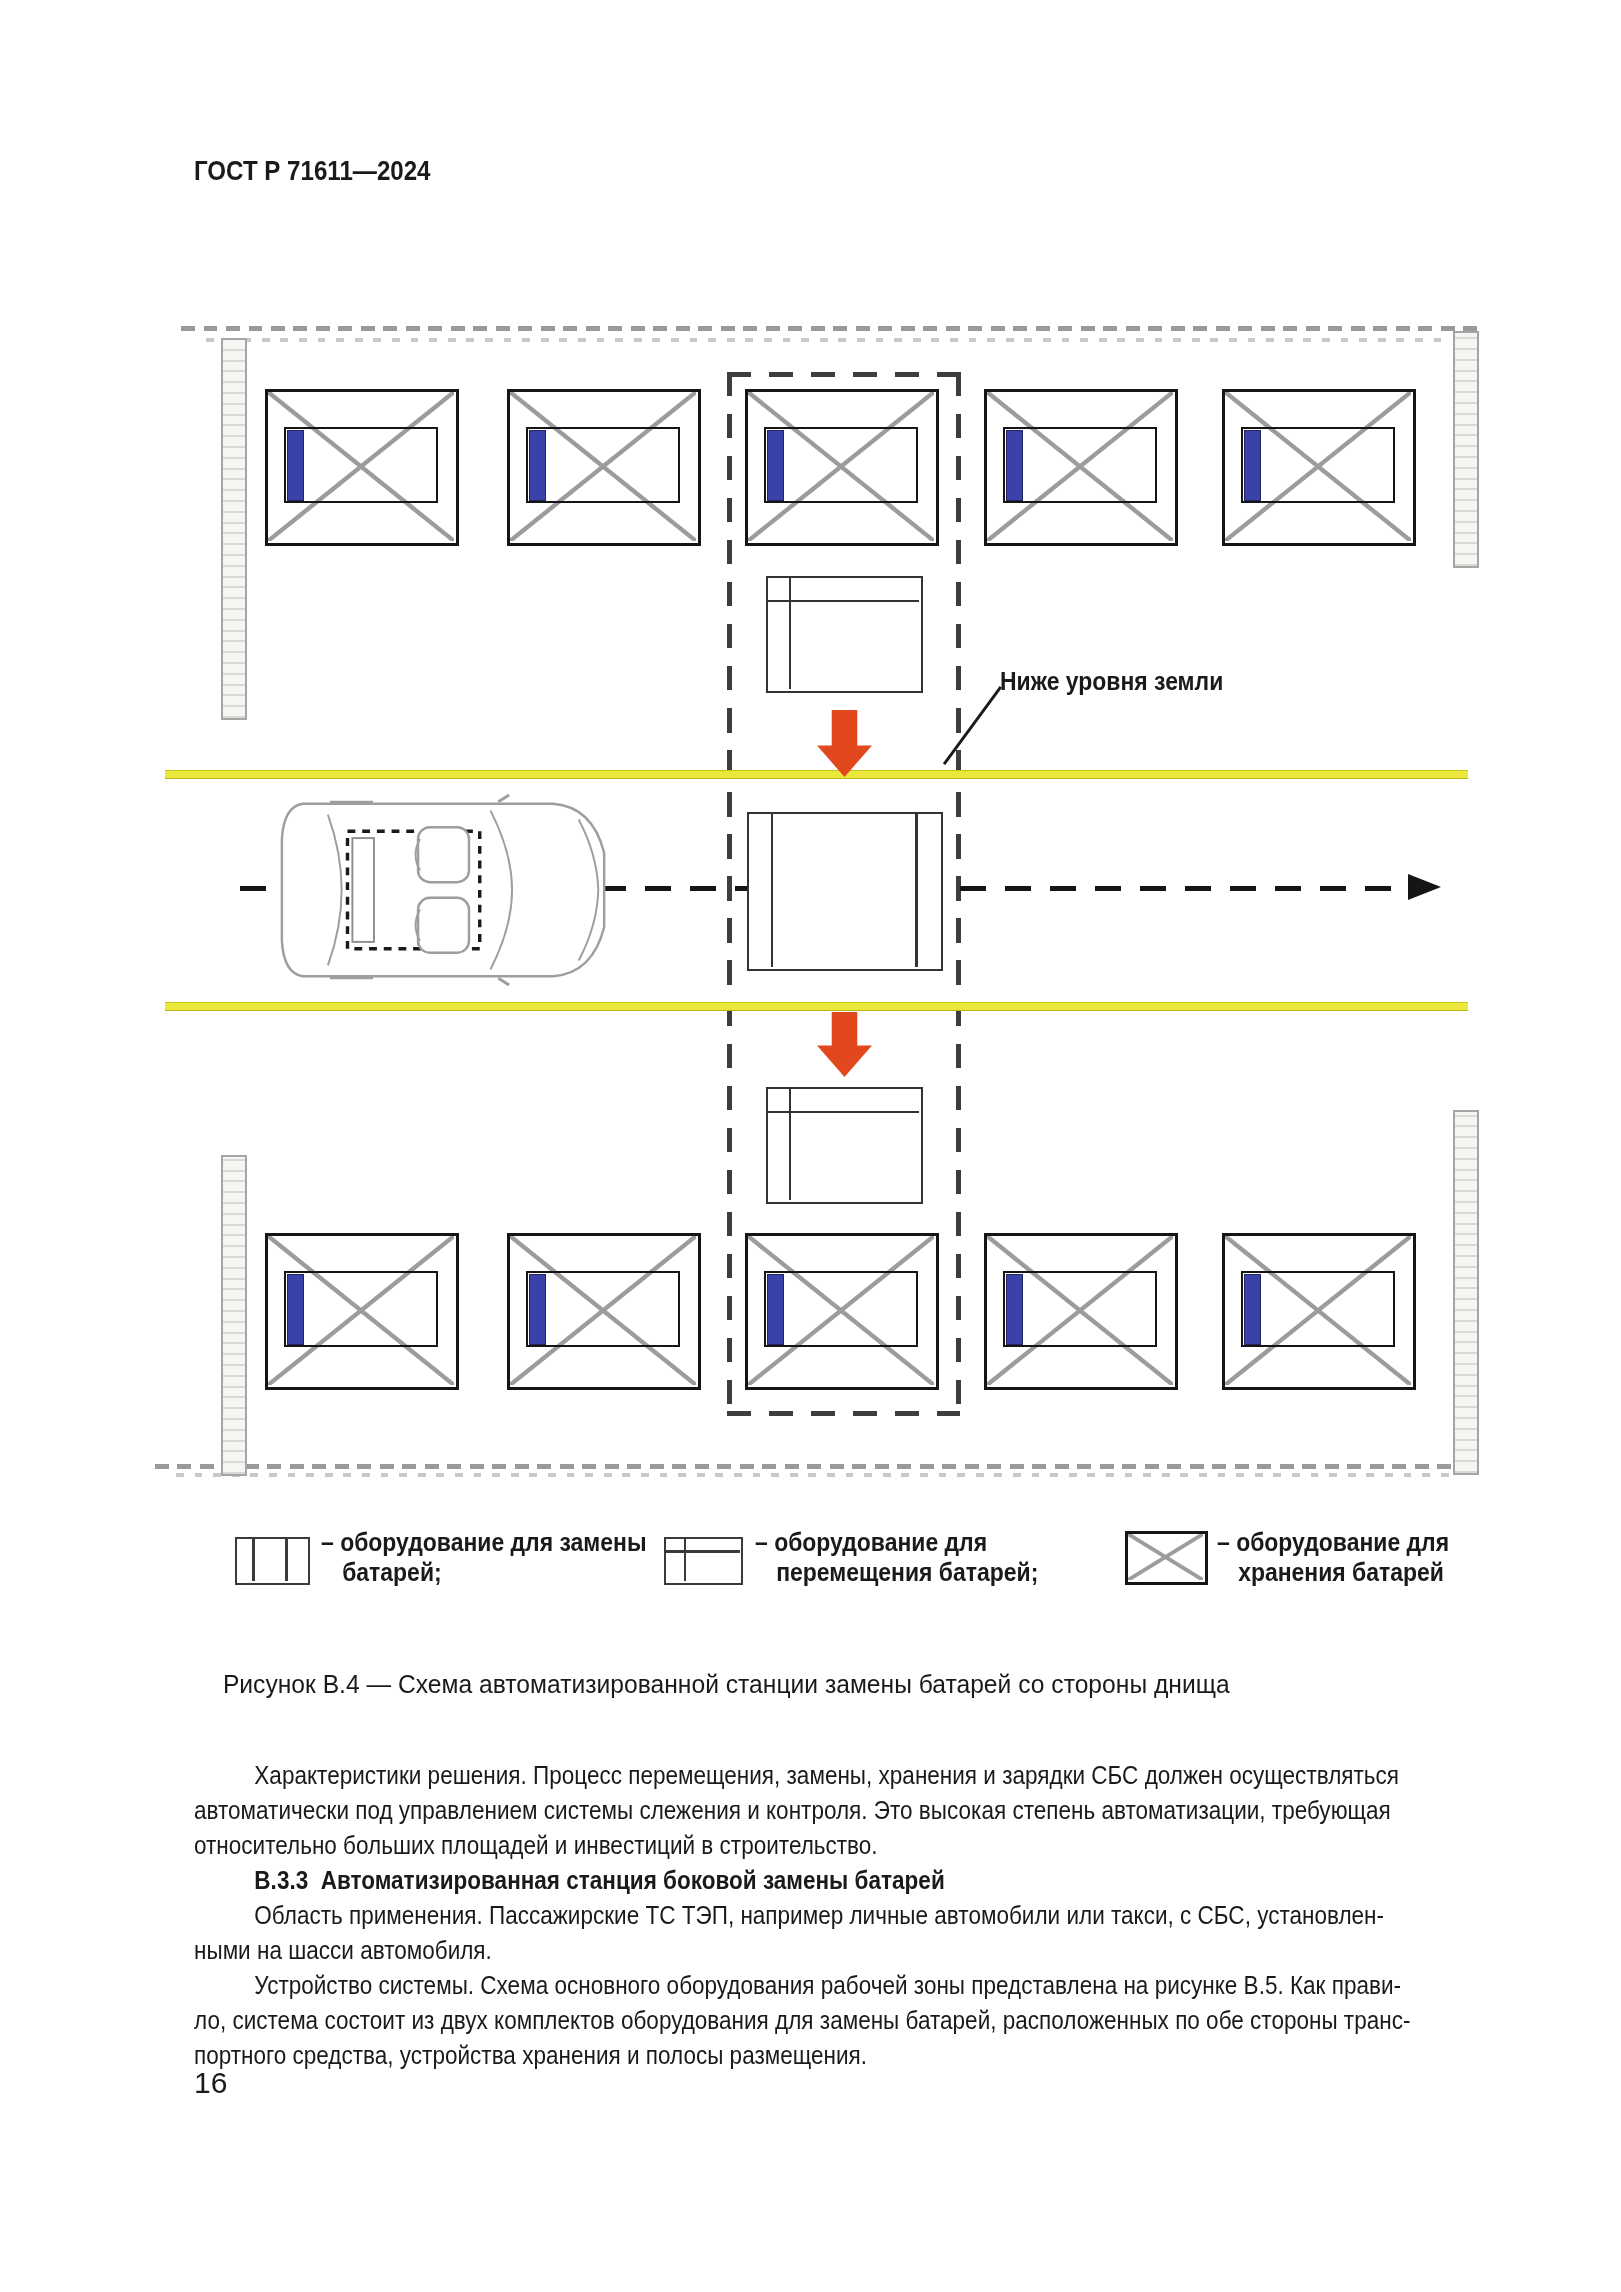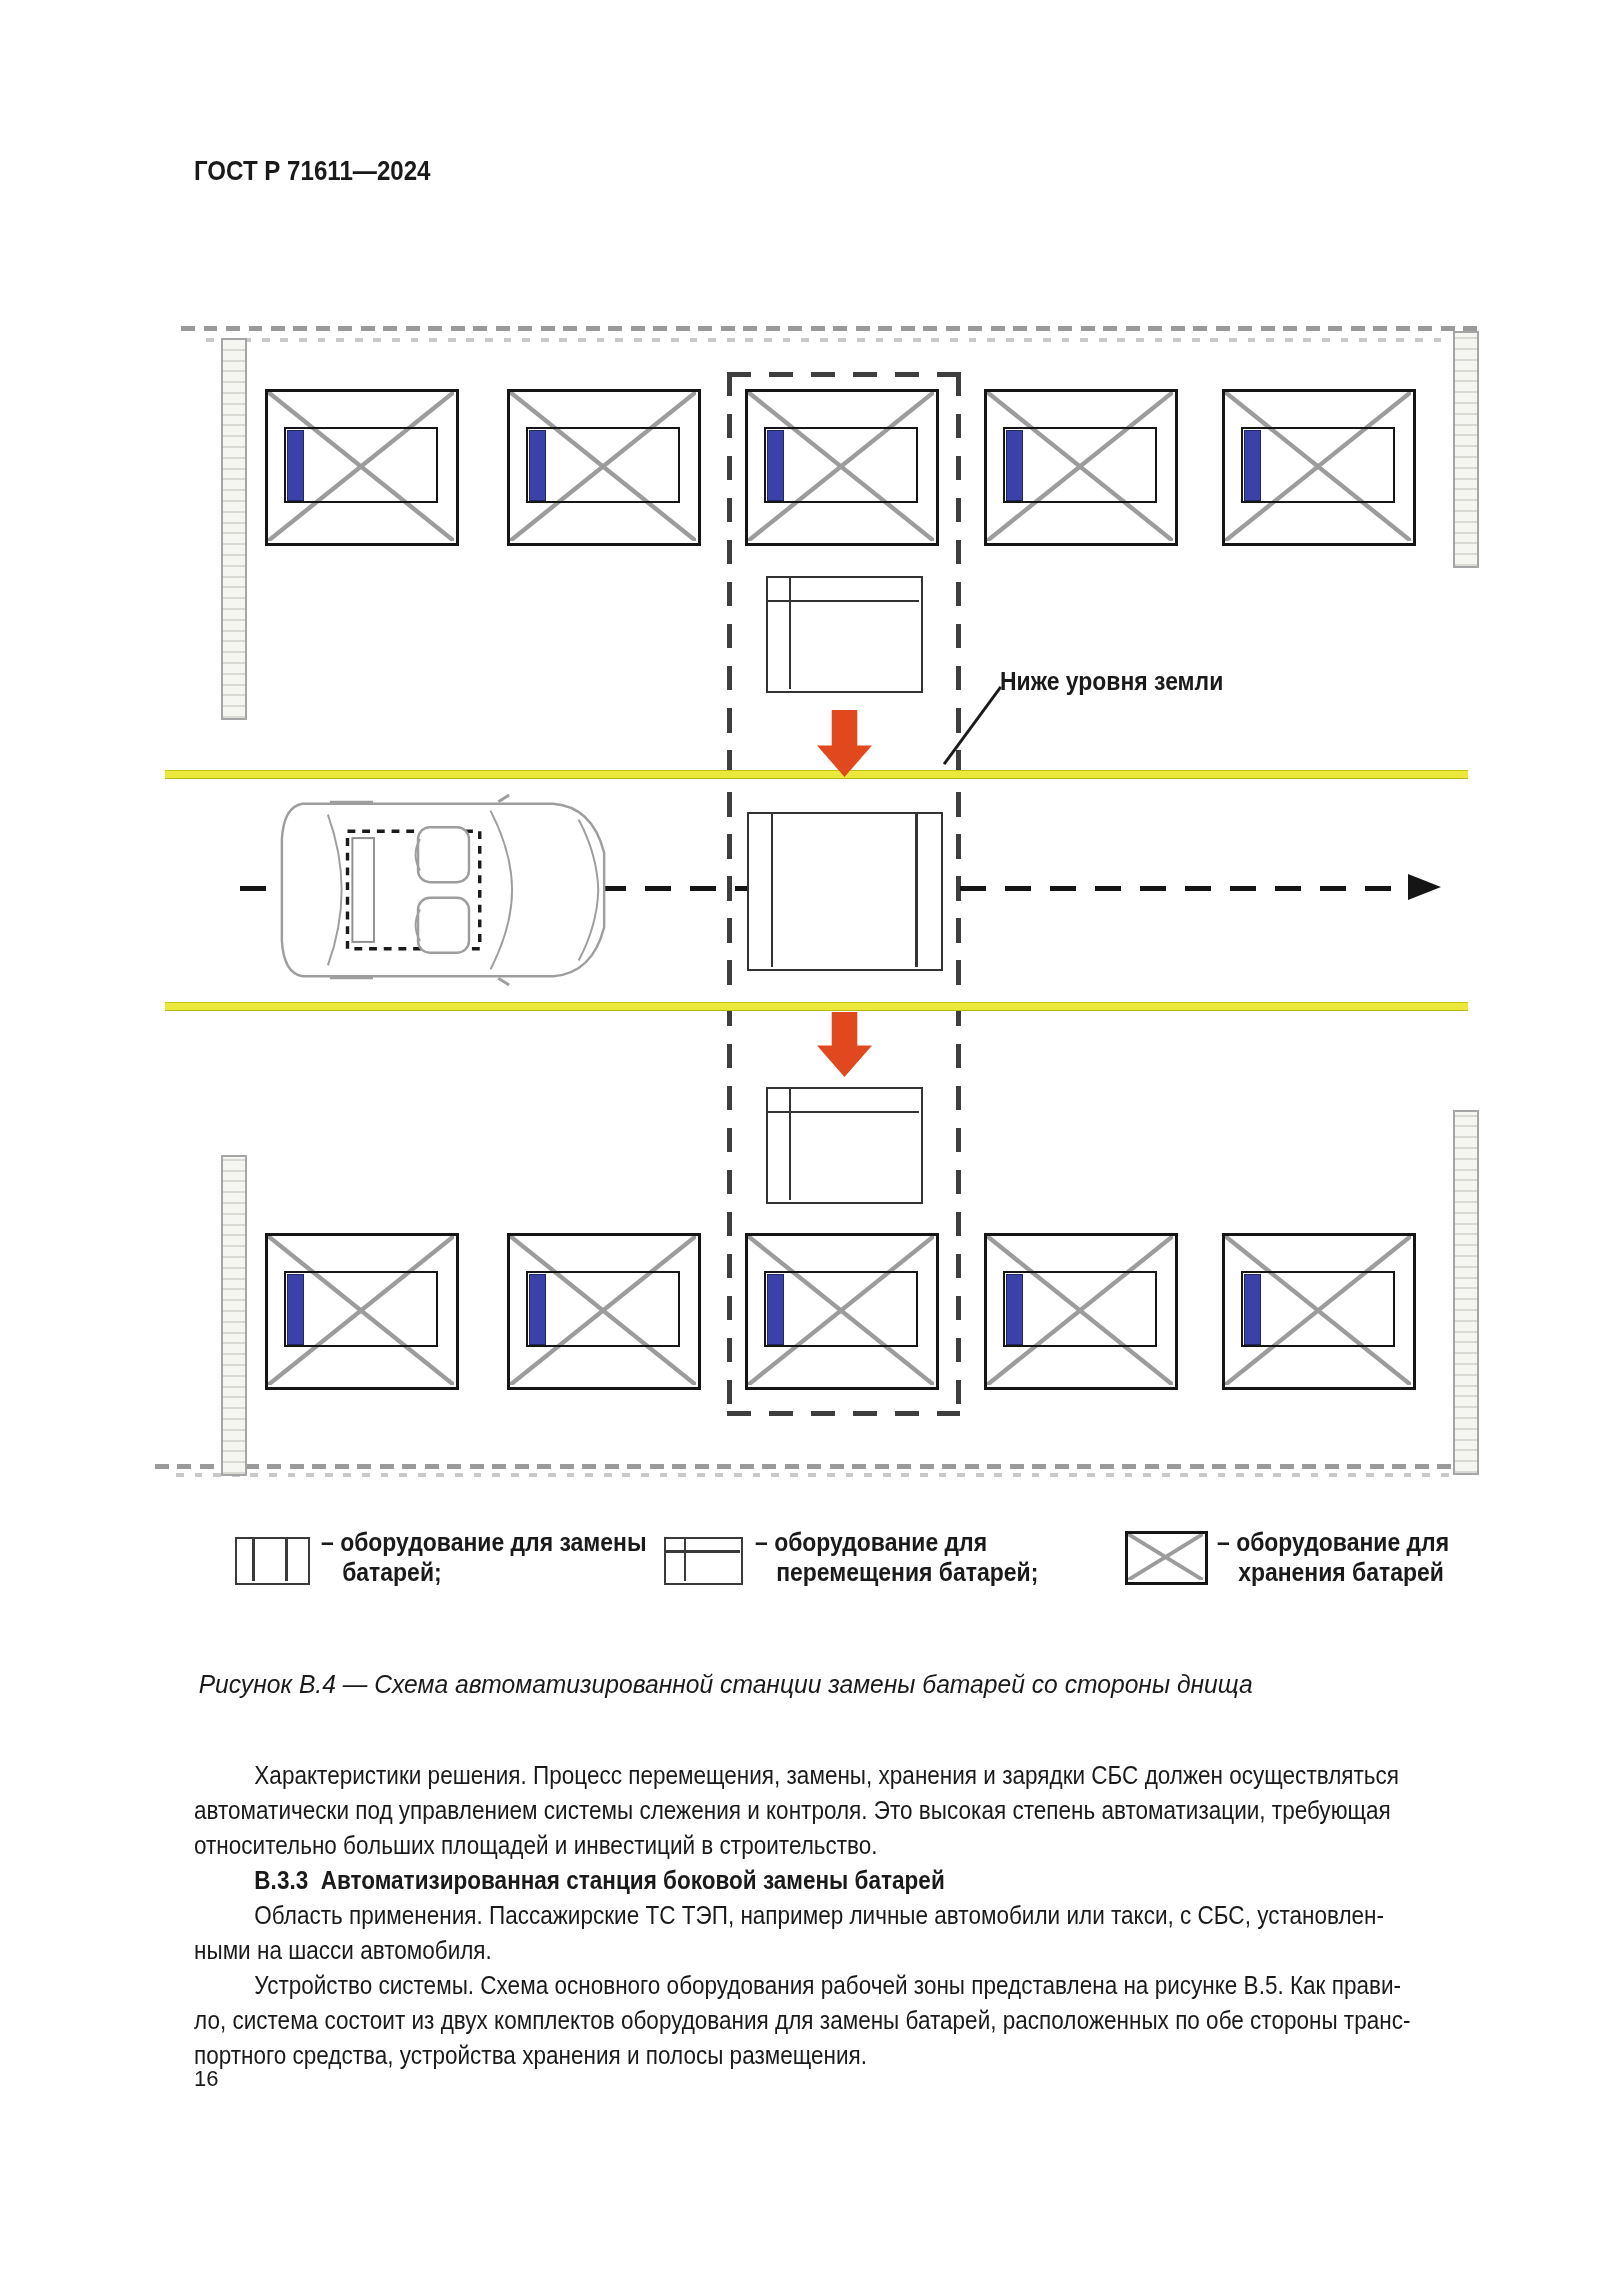--- a/index.html
+++ b/index.html
@@ -224,32 +224,32 @@
         <line x1="0" y1="0" x2="77" y2="47" stroke="#9c9c9c" stroke-width="4"></line>
         <line x1="77" y1="0" x2="0" y2="47" stroke="#9c9c9c" stroke-width="4"></line>
       </svg>
     </div>
     <div class="abs ltxt" style="left:1217px;top:1527px;">
       <div class="lline">– оборудование для</div>
       <div class="lline" style="padding-left:23.5px;">хранения батарей</div>
     </div>
   </div>
 
-  <div class="abs" style="left:0;top:1669px;width:1452px;text-align:center;font-style:italic;">
+  <div class="abs" style="left:0;top:1669px;width:1452px;text-align:center;">
     <div style="display:inline-block;font-size:26.5px;white-space:nowrap;transform:scaleX(.93);">Рисунок В.4 — Схема автоматизированной станции замены батарей со стороны днища</div>
   </div>
 
   <div class="abs" style="left:194px;top:1758px;">
     <div class="txt row ind">Характеристики решения. Процесс перемещения, замены, хранения и зарядки СБС должен осуществляться</div>
     <div class="txt row">автоматически под управлением системы слежения и контроля. Это высокая степень автоматизации, требующая</div>
     <div class="txt row">относительно больших площадей и инвестиций в строительство.</div>
     <div class="txt row ind bold" style="white-space:pre;">В.3.3  Автоматизированная станция боковой замены батарей</div>
     <div class="txt row ind">Область применения. Пассажирские ТС ТЭП, например личные автомобили или такси, с СБС, установлен-</div>
     <div class="txt row">ными на шасси автомобиля.</div>
     <div class="txt row ind">Устройство системы. Схема основного оборудования рабочей зоны представлена на рисунке В.5. Как прави-</div>
     <div class="txt row">ло, система состоит из двух комплектов оборудования для замены батарей, расположенных по обе стороны транс-</div>
     <div class="txt row">портного средства, устройства хранения и полосы размещения.</div>
   </div>
 
-  <div class="abs" style="left:194px;top:2066px;font-size:22px;">16</div>
+  <div class="abs" style="left:194px;top:2066px;font-size:30px;">16</div>
 
 </div>
 
 
 </body></html>

